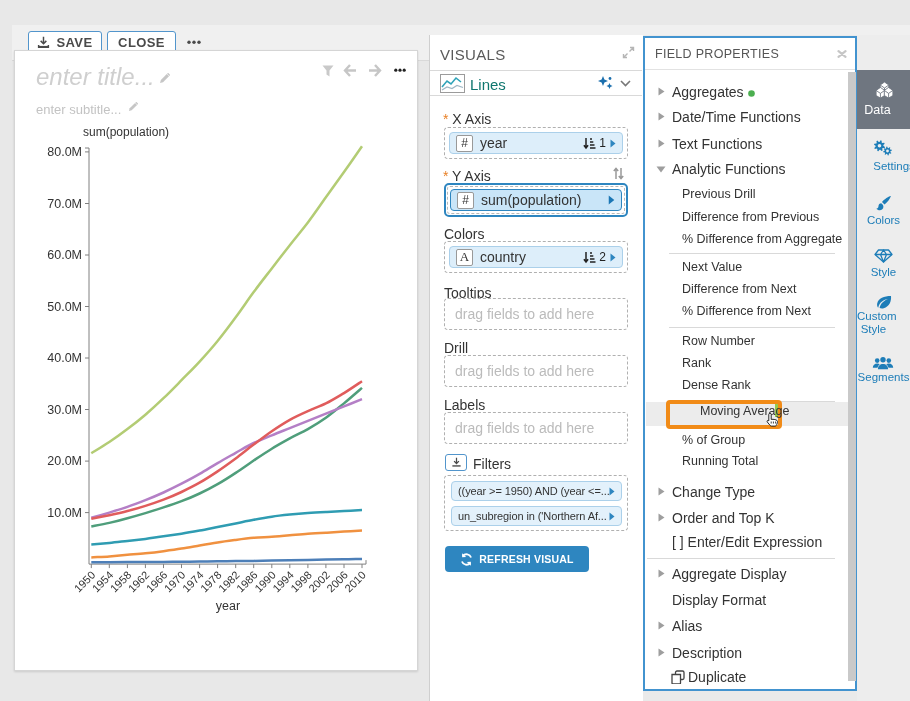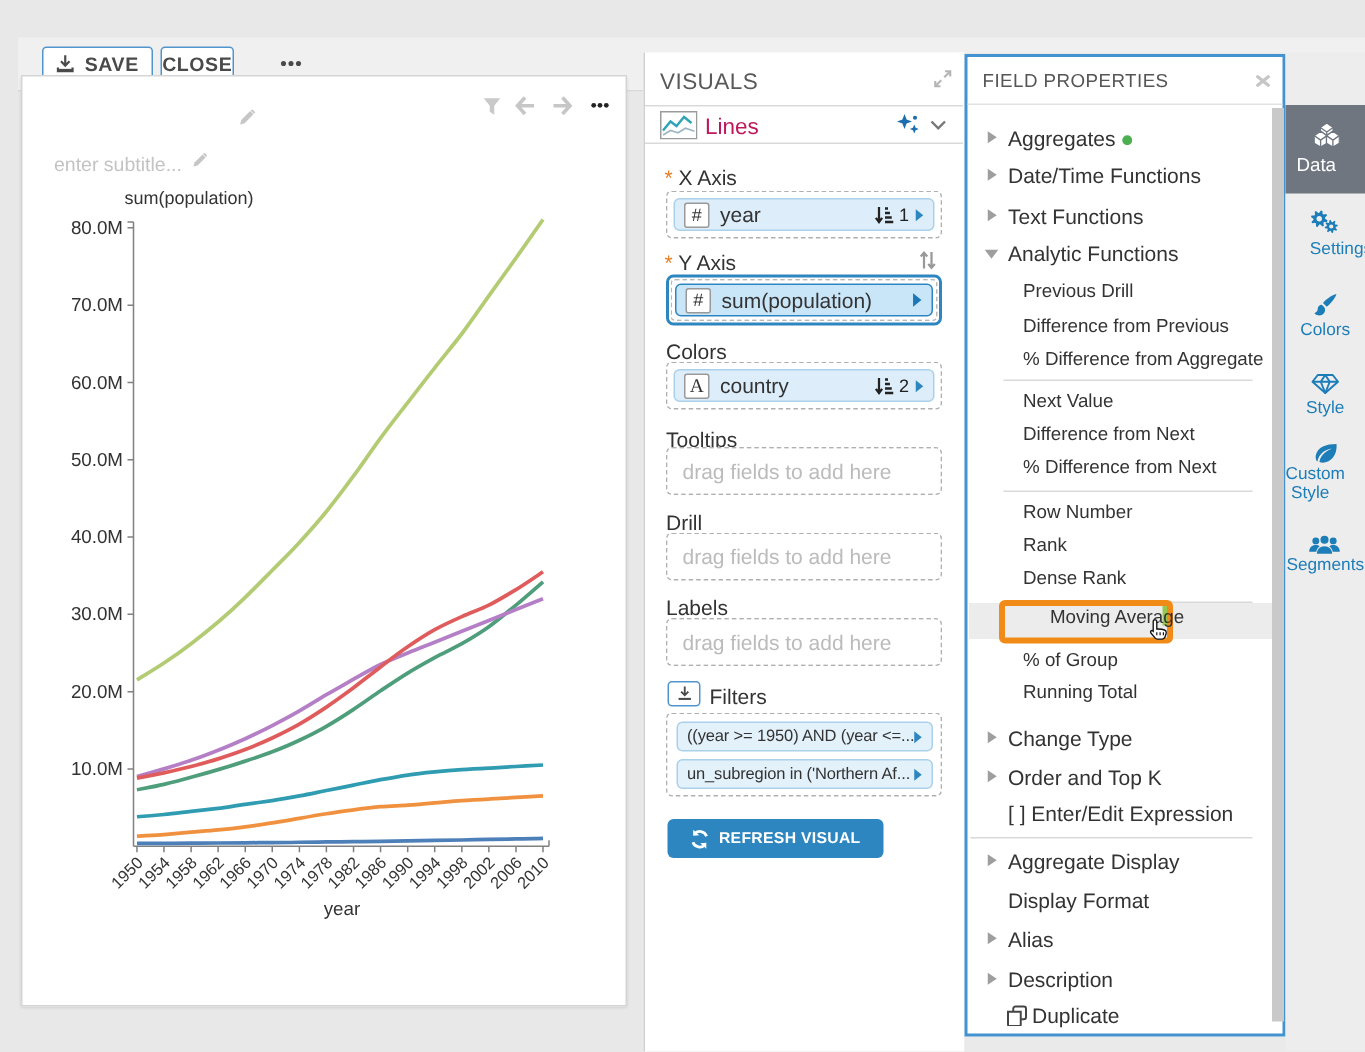--- a/index.html
+++ b/index.html
@@ -34,32 +34,33 @@
 <body>
 <div id="toolbar">
   <div class="tbtn" style="left:16px; width:74px;">
     <svg width="13" height="13" viewBox="0 0 16 16" style="margin-right:6px;">
         <path d="M8 1v8M4.5 6L8 9.5 11.5 6" stroke="#4a4a4a" stroke-width="1.8" fill="none"></path>
         <path d="M2 11v3h12v-3" stroke="#4a4a4a" stroke-width="1.8" fill="none"></path>
         <rect x="2" y="12.2" width="12" height="1.8" fill="#4a4a4a"></rect>
       </svg>
     SAVE
   </div>
-  <div class="tbtn" style="left:95px; width:49px;">CLOSE</div>
+  <div class="tbtn" style="left:95px; width:69px;">CLOSE</div>
   <svg class="abs" style="left:175px; top:15px;" width="15" height="5">
       <circle cx="2" cy="2.3" r="1.7" fill="#4a4a4a"></circle>
       <circle cx="7" cy="2.3" r="1.7" fill="#4a4a4a"></circle>
       <circle cx="12" cy="2.3" r="1.7" fill="#4a4a4a"></circle>
     </svg>
   <svg class="abs" style="left:883.5px; top:13.5px;" width="11" height="11" viewBox="0 0 11 11">
       <path d="M1.7 1.7L9.3 9.3M9.3 1.7L1.7 9.3" stroke="#929292" stroke-width="2.8" stroke-linecap="round"></path>
     </svg>
 </div>
 
 <div id="card">
+  <div class="abs" style="left:21px; top:12px; font-size:24px; font-style:italic; color:#cfcfcf;">enter title...</div>
   <div class="abs" style="left:21px; top:51px; font-size:13px; color:#c3c3c3;">enter subtitle...</div>
   <svg class="abs" style="left:144px; top:21.5px;" width="11" height="11" viewBox="0 0 16 16">
       <path d="M1.5 14.5l1.2-4.4 8.6-8.6 3.2 3.2-8.6 8.6z" fill="#c6c6c6"></path>
       <path d="M11.8 1l3.2 3.2 0.7-0.7c0.4-0.4 0.4-1 0-1.4l-1.8-1.8c-0.4-0.4-1-0.4-1.4 0z" fill="#c6c6c6"></path>
     </svg>
   <svg class="abs" style="left:113px; top:51px;" width="10" height="10" viewBox="0 0 16 16">
       <path d="M1.5 14.5l1.2-4.4 8.6-8.6 3.2 3.2-8.6 8.6z" fill="#c6c6c6"></path>
       <path d="M11.8 1l3.2 3.2 0.7-0.7c0.4-0.4 0.4-1 0-1.4l-1.8-1.8c-0.4-0.4-1-0.4-1.4 0z" fill="#c6c6c6"></path>
     </svg>
 
@@ -148,21 +149,21 @@
   <div class="abs" style="left:440px; top:46px; font-size:15px; color:#595959; letter-spacing:0.3px;">VISUALS</div>
   <svg class="abs" style="left:622px; top:46px;" width="13" height="13" viewBox="0 0 13 13">
       <path d="M8 1.5h3.5V5M11.2 1.8L7.5 5.5M5 11.5H1.5V8M1.8 11.2L5.5 7.5" stroke="#b5b5b5" stroke-width="1.4" fill="none"></path>
     </svg>
   <div class="abs" style="left:430px; top:70px; width:212px; height:26px; border-top:1px solid #d9d9d9; border-bottom:1px solid #d9d9d9; background:#fff;"></div>
   <svg class="abs" style="left:440px; top:74px;" width="25" height="19" viewBox="0 0 25 19">
     <rect x="0.5" y="0.5" width="24" height="18" fill="#fff" stroke="#9b9b9b"></rect>
     <path d="M2 13L7 7l4 3 5-6 5 4" stroke="#2fa3b8" stroke-width="1.6" fill="none"></path>
     <path d="M2 16l5-3 5 1.5 5-3 6 2" stroke="#9fb7c4" stroke-width="1.2" fill="none"></path>
   </svg>
-  <div class="abs" style="left:470px; top:76px; font-size:15px; color:#be185d;">Lines</div>
+  <div class="abs" style="left:470px; top:76px; font-size:15px; color:#0f766e;">Lines</div>
   <svg class="abs" style="left:597px; top:75px;" width="17" height="17" viewBox="0 0 17 17">
     <path d="M6 1l1.4 3.6L11 6 7.4 7.4 6 11 4.6 7.4 1 6l3.6-1.4z" fill="#1b6fae"></path>
     <path d="M12.5 8l0.9 2.1L15.5 11l-2.1 0.9L12.5 14l-0.9-2.1L9.5 11l2.1-0.9z" fill="#1b6fae"></path>
     <circle cx="13" cy="3.5" r="1.4" fill="#1b6fae"></circle>
   </svg>
   <svg class="abs" style="left:620px; top:80px;" width="11" height="7" viewBox="0 0 11 7">
       <path d="M1 1l4.5 4.5L10 1" stroke="#777" stroke-width="1.6" fill="none"></path>
     </svg>
 
   <div class="abs" style="left:443px; top:110px;"><span style="color:#e87f24; font-size:14px;">* </span><span class="label14">X Axis</span></div>

